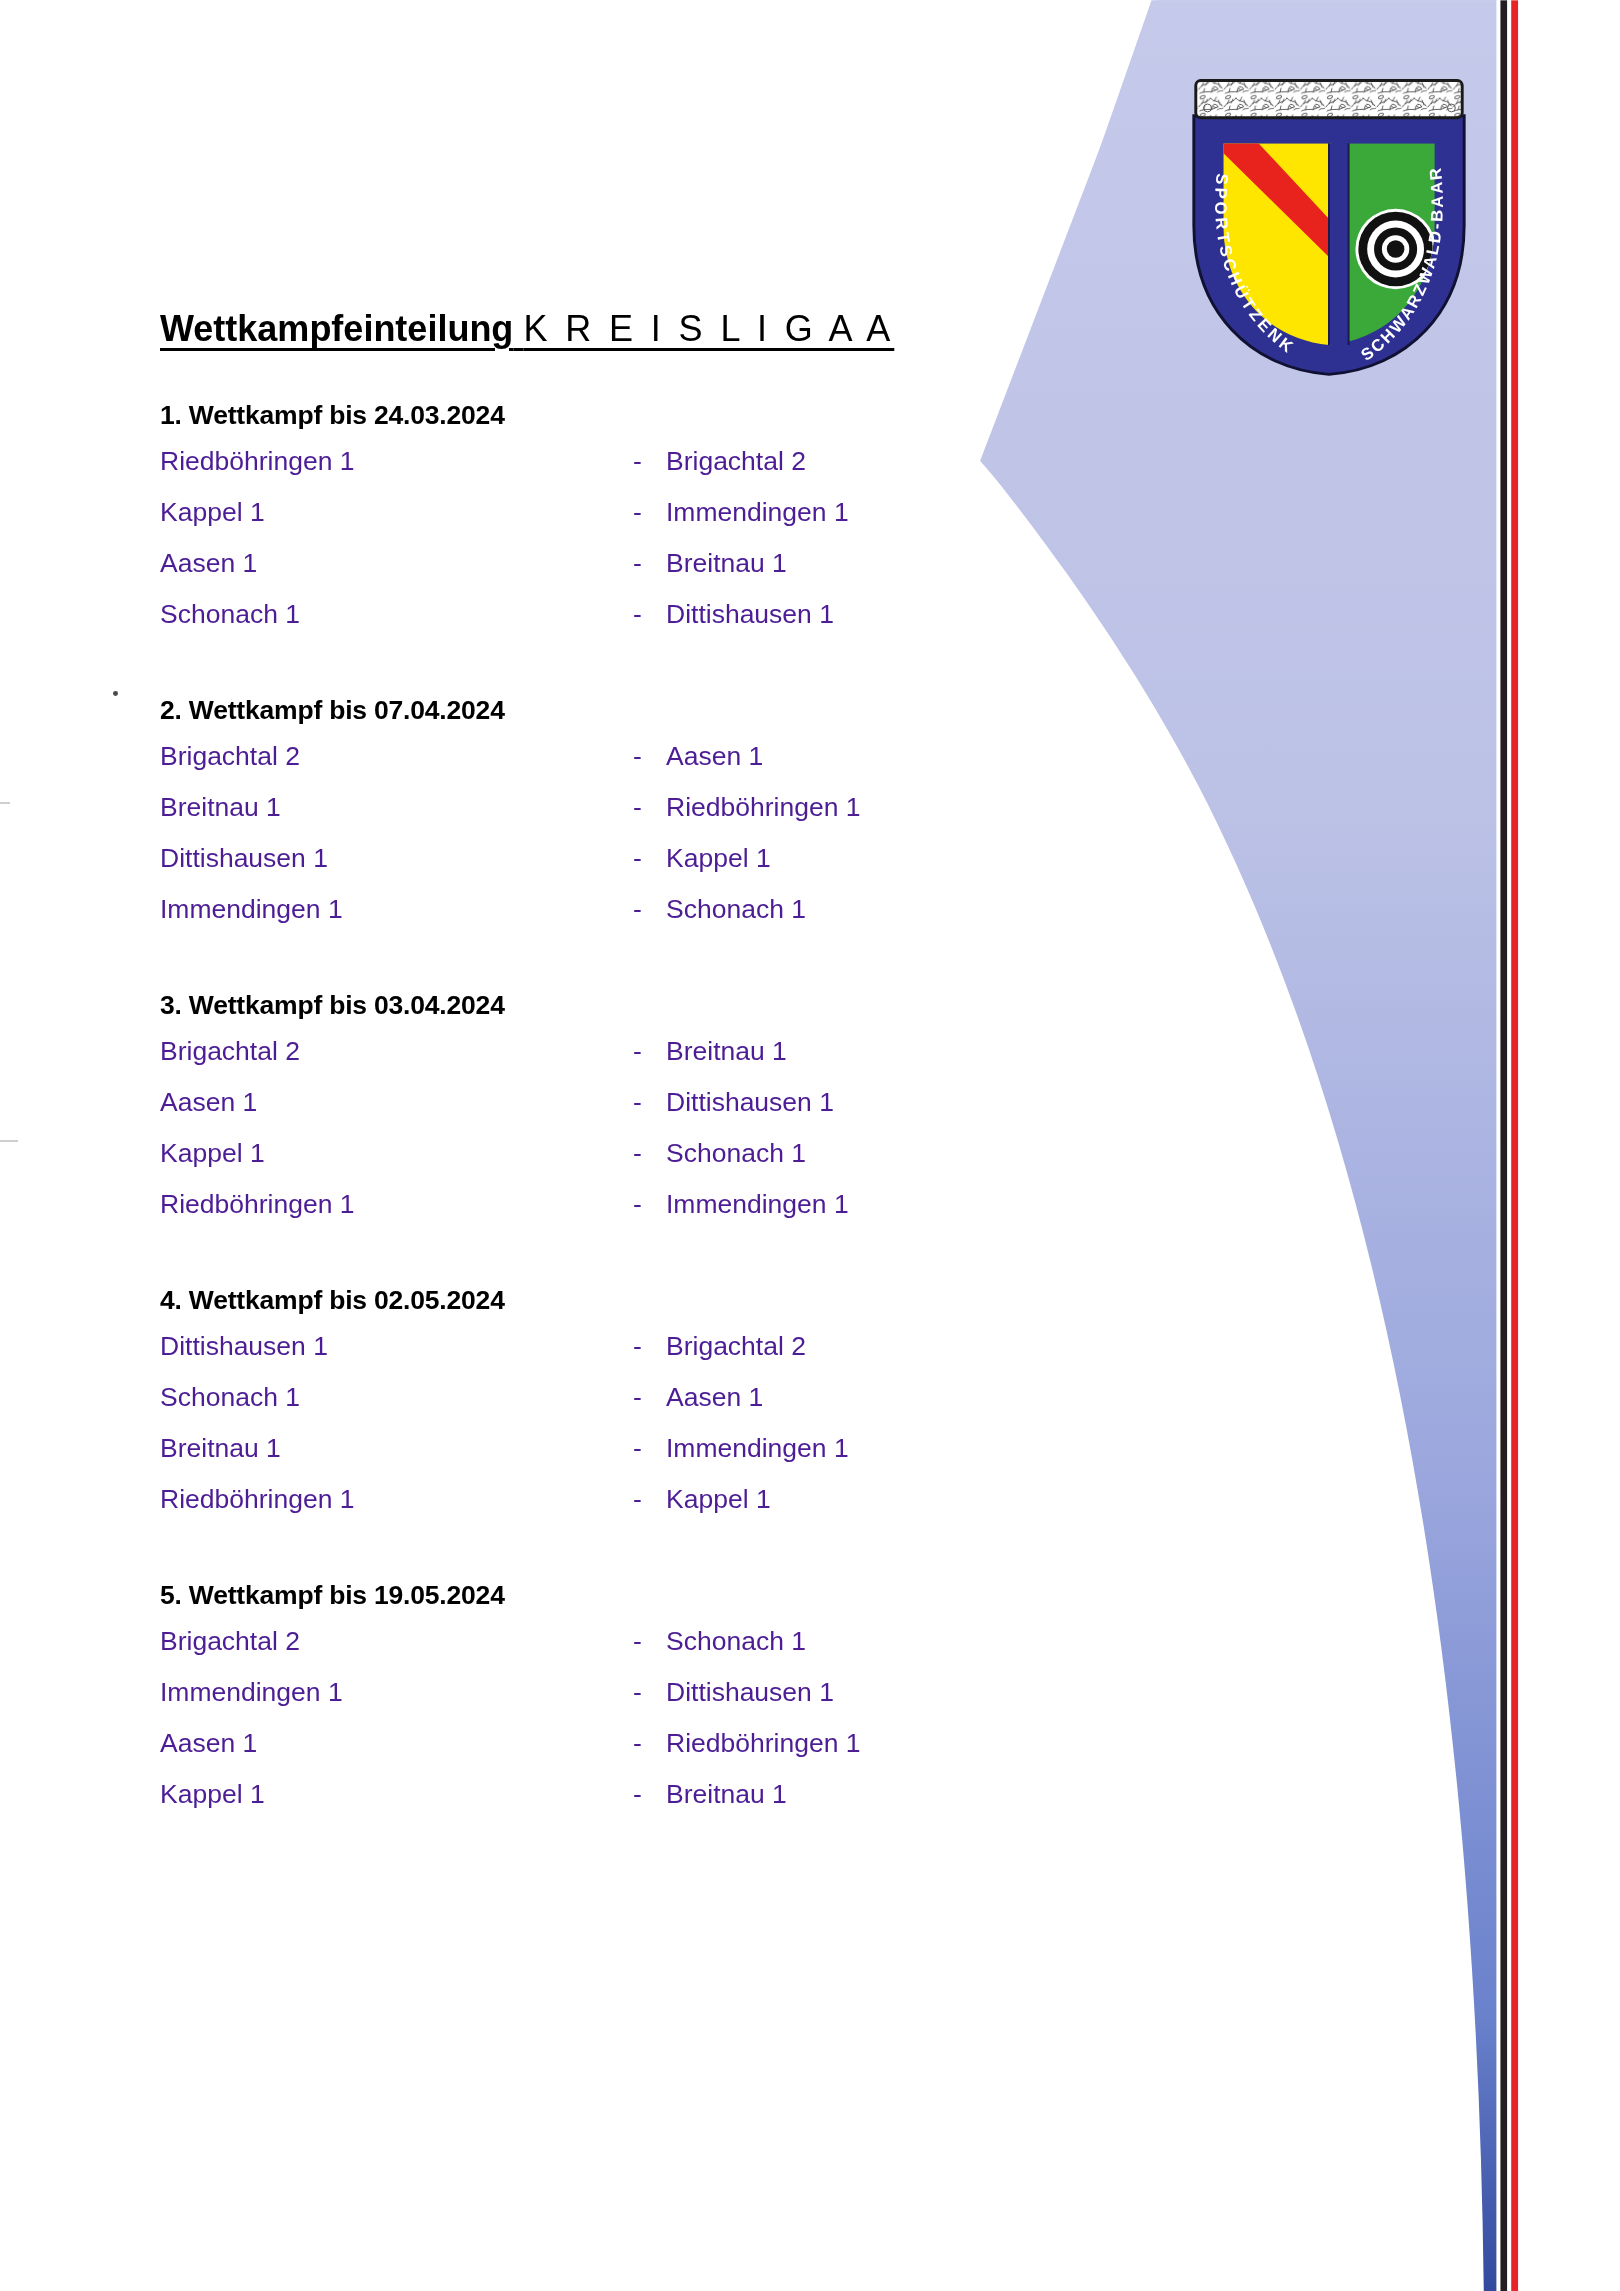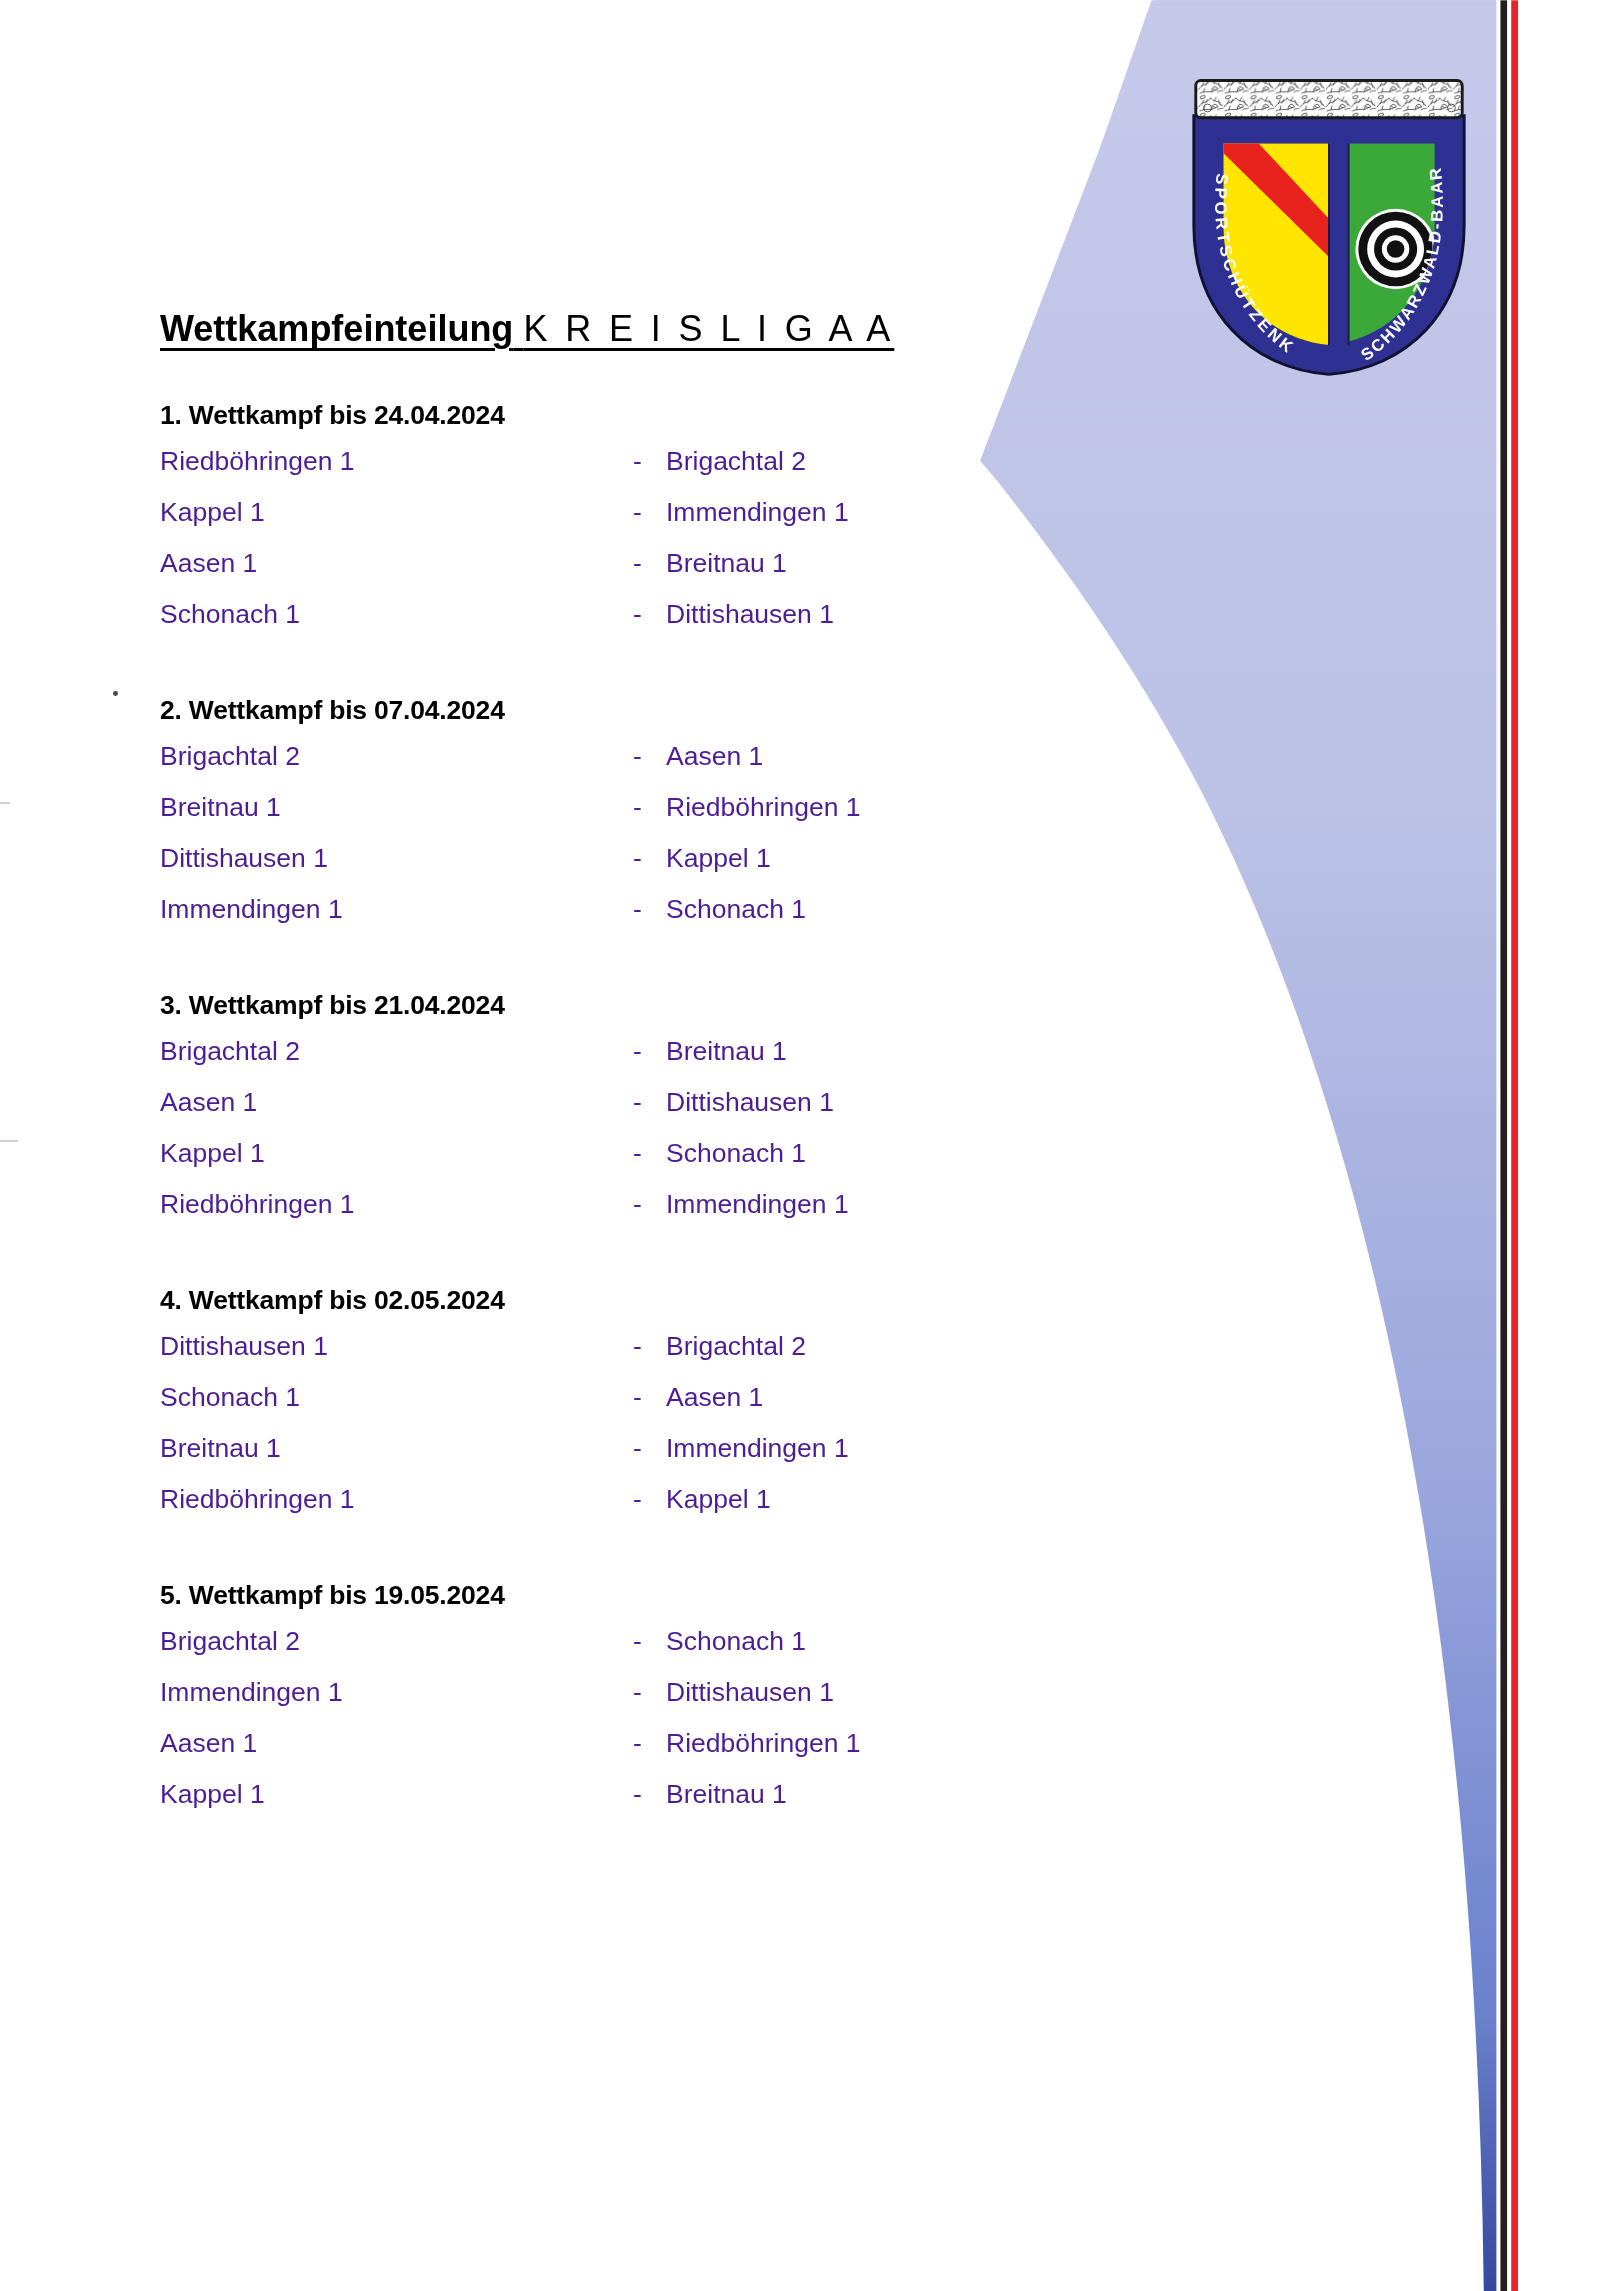--- a/index.html
+++ b/index.html
@@ -235,21 +235,21 @@
       <textPath href="#arcRight" startOffset="1%">SCHWARZWALD-BAAR e.V.</textPath>
     </text>
   </svg>
 
   <div class="doc-title">
     <span class="title-main">Wettkampfeinteilung</span><span class="title-main"> </span><span class="title-league">K R E I S L I G A   A</span>
   </div>
 
   <div class="sections">
       <div class="section">
-        <div class="section-heading">1. Wettkampf bis 24.04.2024</div>
+        <div class="section-heading">1. Wettkampf bis 24.03.2024</div>
         <div class="match-row">
           <span class="match-home">Riedböhringen 1</span>
           <span class="match-dash">-</span>
           <span class="match-away">Brigachtal 2</span>
         </div>
         <div class="match-row">
           <span class="match-home">Kappel 1</span>
           <span class="match-dash">-</span>
           <span class="match-away">Immendingen 1</span>
         </div>
@@ -281,21 +281,21 @@
           <span class="match-dash">-</span>
           <span class="match-away">Kappel 1</span>
         </div>
         <div class="match-row">
           <span class="match-home">Immendingen 1</span>
           <span class="match-dash">-</span>
           <span class="match-away">Schonach 1</span>
         </div>
       </div>
       <div class="section">
-        <div class="section-heading">3. Wettkampf bis 21.04.2024</div>
+        <div class="section-heading">3. Wettkampf bis 03.04.2024</div>
         <div class="match-row">
           <span class="match-home">Brigachtal 2</span>
           <span class="match-dash">-</span>
           <span class="match-away">Breitnau 1</span>
         </div>
         <div class="match-row">
           <span class="match-home">Aasen 1</span>
           <span class="match-dash">-</span>
           <span class="match-away">Dittishausen 1</span>
         </div>

